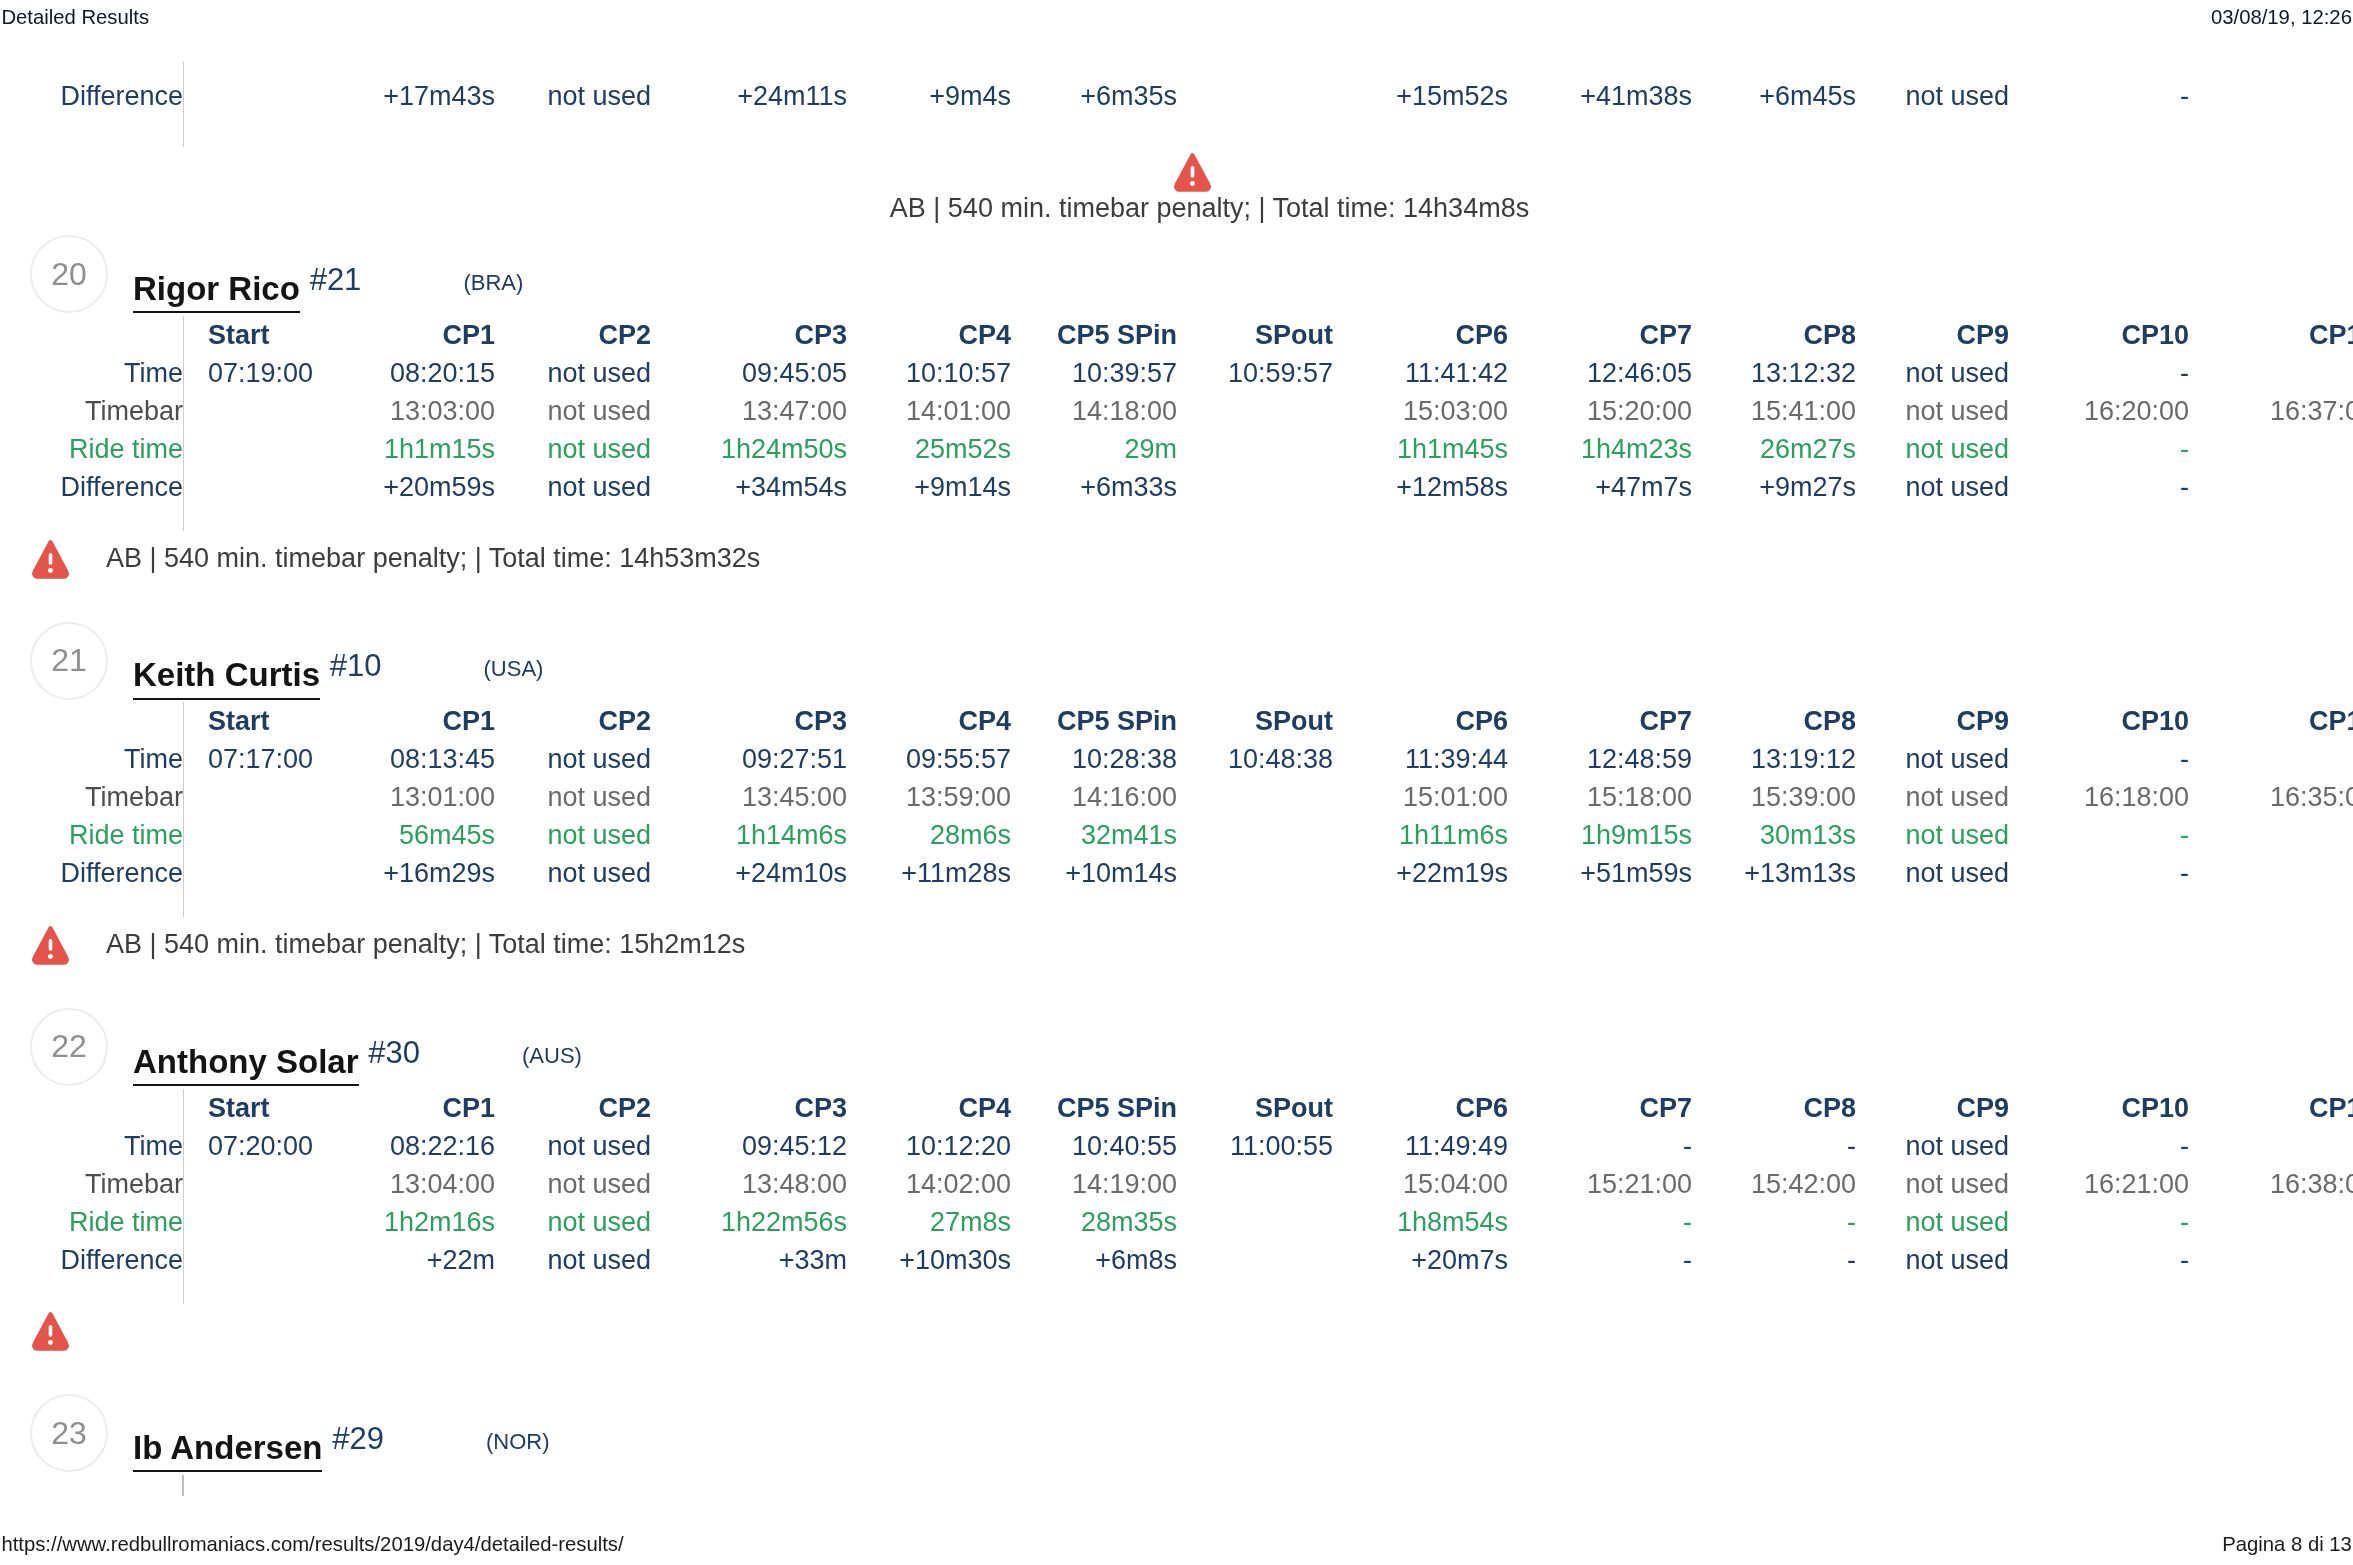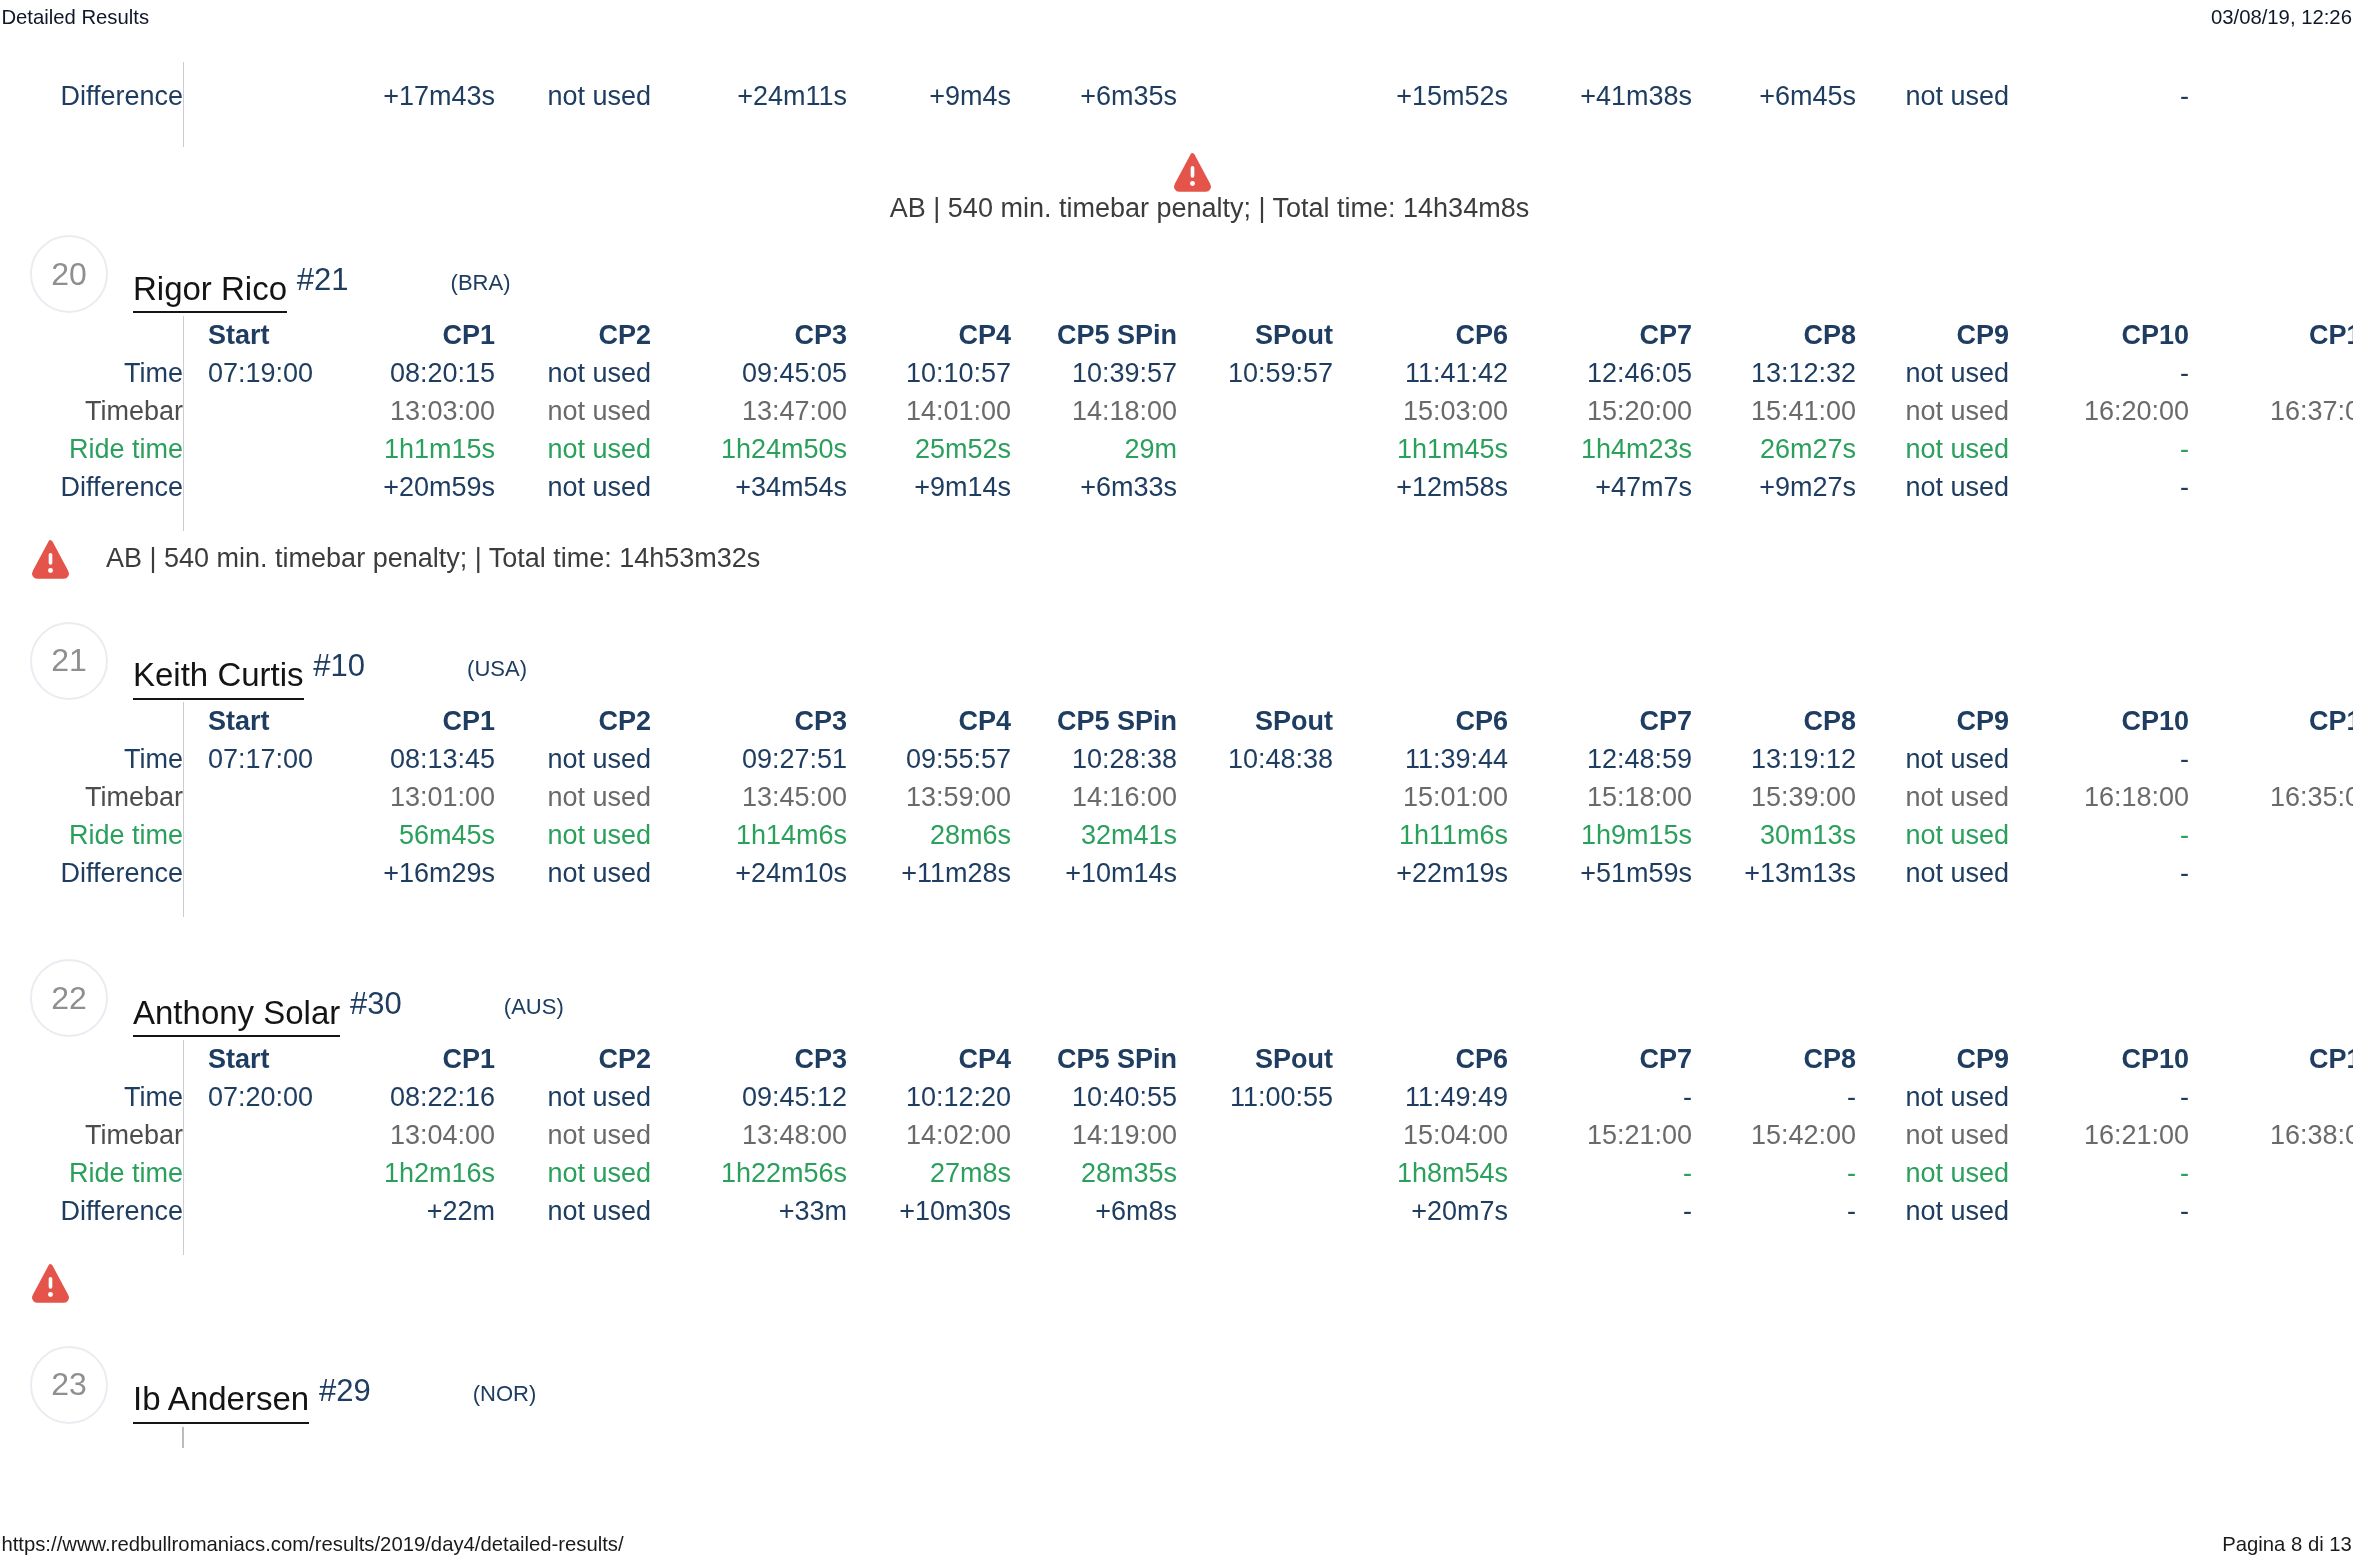--- a/index.html
+++ b/index.html
@@ -42,21 +42,21 @@
   .wicon{width:41px;height:43px;display:block;flex:0 0 41px;}
   .wicon svg{width:41px;height:43px;display:block;}
   .wtext{font-size:27px;color:#3c3c3c;margin-left:35px;white-space:nowrap;}
 
   
   .rider-header{display:flex;align-items:flex-end;margin-top:38px;height:82px;}
   .rank-circle{width:78px;height:78px;border:2.1px solid #e9ecf1;border-radius:50%;
                margin-left:30px;display:flex;align-items:center;justify-content:center;flex:0 0 78px;}
   .rank-num{font-size:32px;color:#8f8f8f;}
   .rider-title{margin-left:25px;display:flex;align-items:baseline;}
-  .rider-name{font-size:33px;font-weight:normal;color:#141414;border-bottom:2.8px solid #141414;
+  .rider-name{font-size:33px;font-weight:bold;color:#141414;border-bottom:2.8px solid #141414;
               padding-bottom:3.5px;line-height:1.15;text-decoration:none;cursor:pointer;}
   .rider-no{font-size:31px;color:var(--navy);margin-left:9.8px;position:relative;top:-9.8px;}
   .rider-cty{font-size:22px;color:var(--navy);margin-left:102px;position:relative;top:-9.8px;}
 
   .stub{width:2.1px;height:21px;background:#b9bcc0;margin-left:182px;margin-top:2.8px;}
 </style>
 </head>
 <body>
 
 <div class="page">
@@ -266,20 +266,30 @@
           <div class="cell navy">+10m14s</div>
           <div class="cell navy"></div>
           <div class="cell navy">+22m19s</div>
           <div class="cell navy">+51m59s</div>
           <div class="cell navy">+13m13s</div>
           <div class="cell navy">not used</div>
           <div class="cell navy">-</div>
           <div class="cell navy">-</div>
         </div>
       </div>
+      <div class="warning">
+        <span class="wicon">
+          <svg viewBox="0 0 24 26" xmlns="http://www.w3.org/2000/svg">
+            <path d="M12 3.2 L21.6 21.2 A1.8 1.8 0 0 1 20 23.9 H4 A1.8 1.8 0 0 1 2.4 21.2 Z" fill="#e4544b" stroke="#e4544b" stroke-width="2.6" stroke-linejoin="round"></path>
+            <rect x="10.9" y="9.6" width="2.2" height="7.2" rx="1.1" fill="#ffffff"></rect>
+            <circle cx="12" cy="20.2" r="1.5" fill="#ffffff"></circle>
+          </svg>
+        </span>
+        <span class="wtext">AB | 540 min. timebar penalty; | Total time: 15h2m12s</span>
+      </div>
       <div class="rider-header">
         <div class="rank-circle">
           <span class="rank-num">22</span>
         </div>
         <div class="rider-title">
           <a class="rider-name">Anthony Solar</a>
           <span class="rider-no">#30</span>
           <span class="rider-cty">(AUS)</span>
         </div>
       </div>

